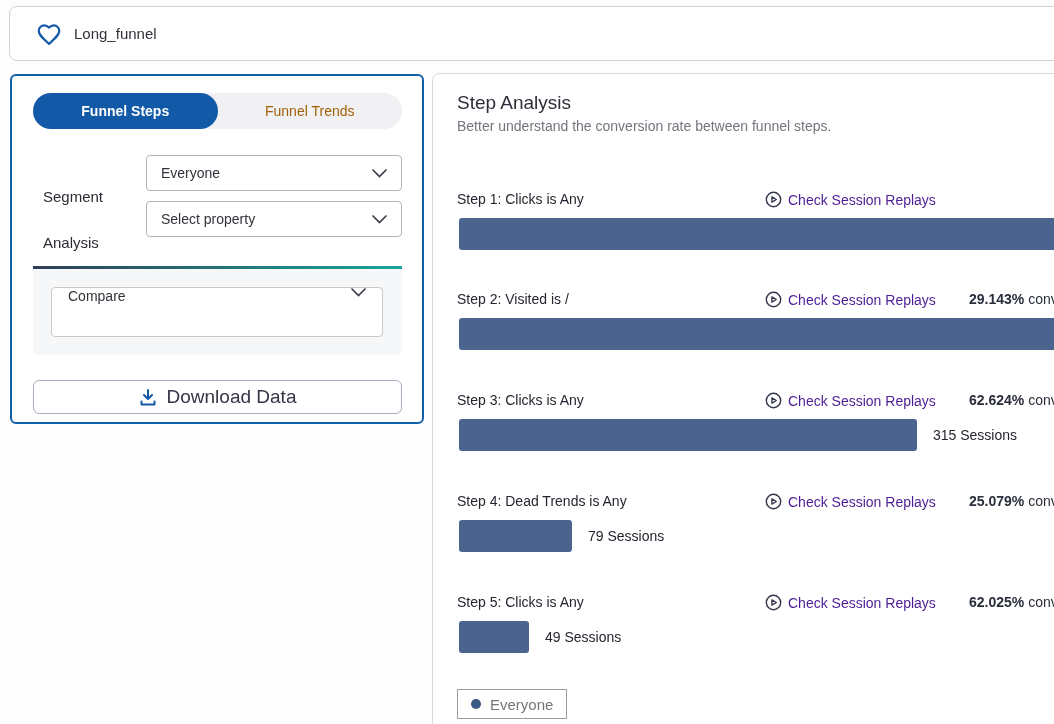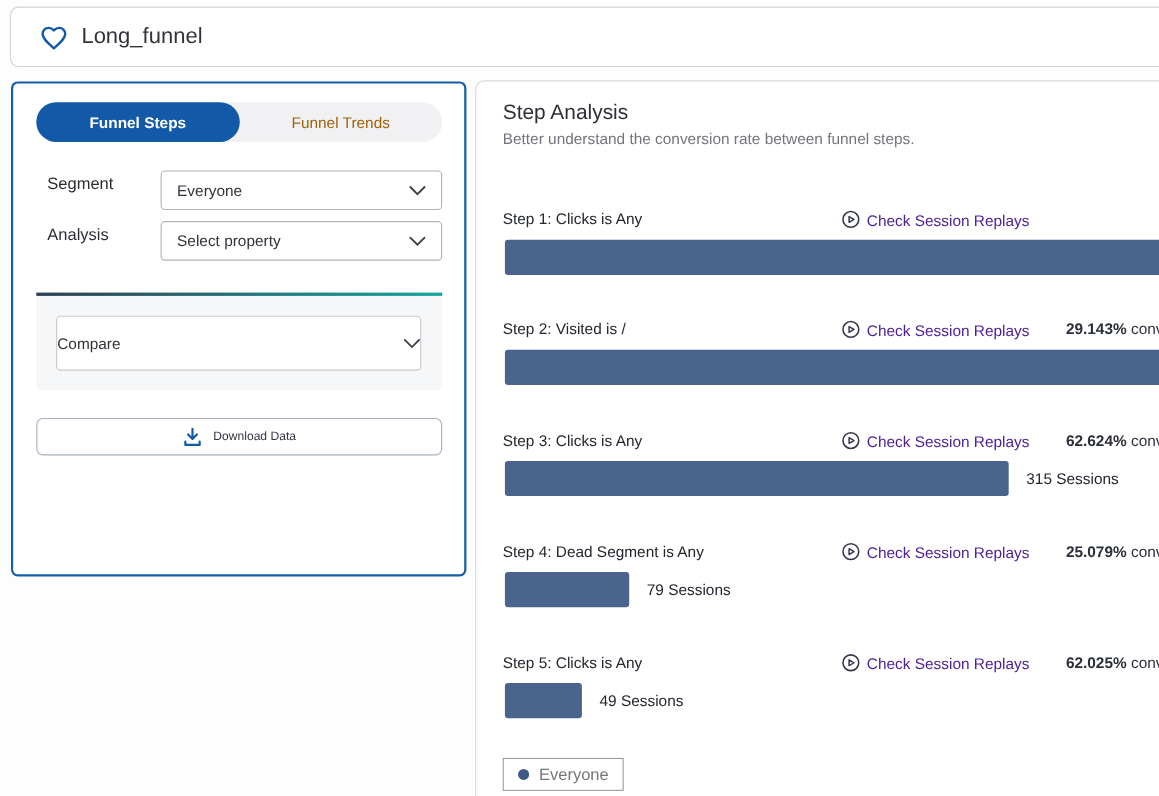--- a/index.html
+++ b/index.html
@@ -5,48 +5,48 @@
   * { margin:0; padding:0; box-sizing:border-box; }
   html,body { width:1054px; height:724px; overflow:hidden; background:#fff;
     font-family:"Liberation Sans", sans-serif; }
   .screen { position:relative; width:1054px; height:724px; overflow:hidden; background:#fdfdfd; }
 
   
   .topbar { position:absolute; left:9px; top:6px; width:1070px; height:55px;
     background:#fff; border:1px solid #d2d2d2; border-radius:8px;
     display:flex; align-items:center; }
   .topbar .heart { margin-left:26px; width:28px; height:26px; cursor:pointer; display:flex; align-items:center; }
-  .topbar .fname { margin-left:10px; font-size:20px; color:#32323a; }
+  .topbar .fname { margin-left:10px; font-size:15px; color:#32323a; }
 
   
-  .sidepanel { position:absolute; left:10px; top:74px; width:414px; height:450px;
+  .sidepanel { position:absolute; left:10px; top:74px; width:414px; height:350px;
     background:#fff; border:2px solid #135ea9; border-radius:6px; }
   .tabs { position:absolute; left:21px; top:17px; width:369px; height:36px;
     background:#f1f1f4; border-radius:18px; display:flex; }
   .tab { flex:1; display:flex; align-items:center; justify-content:center;
     font-size:14px; color:#a16207; border-radius:18px; cursor:pointer; }
   .tab.active { background:#1259a8; color:#fff; font-weight:bold; }
-  .fieldlabel { position:absolute; left:31px; font-size:15px; color:#2c2c34; }
+  .fieldlabel { position:absolute; left:31px; font-size:15px; color:#2c2c34;margin-top:29px; }
   .dropdown { position:absolute; left:134px; width:256px; height:36px; background:#fff;
     border:1px solid #b3b3b3; border-radius:4px; display:flex; align-items:center;
     padding:0 14px; font-size:14px; color:#32323a; cursor:pointer; justify-content:space-between; }
   .chev { width:15px; height:9px; flex:none; }
 
   .comparecard { position:absolute; left:21px; top:193px; width:369px; height:86px;
     background:#f6f7f9; border-radius:0 0 4px 4px; }
   .comparecard::before { content:""; position:absolute; left:0; top:-3px; width:100%; height:3px;
     background:linear-gradient(to right,#2f3e56,#18a69a); }
   .comparedd { position:absolute; left:18px; top:18px; width:332px; height:50px;
     background:#fff; border:1px solid #c9c9c9; border-radius:4px; display:flex;
-    align-items:center; justify-content:space-between; padding:0 0; font-size:14px;
+    align-items:flex-start; justify-content:space-between; padding:0 16px; font-size:14px;
     color:#32323a; cursor:pointer; }
 
   .dlbtn { position:absolute; left:21px; top:304px; width:369px; height:34px; background:#fff;
     border:1px solid #a6b0bf; border-radius:6px; display:flex; align-items:center;
-    justify-content:center; gap:10px; font-size:11px; color:#333545; cursor:pointer; }
+    justify-content:center; gap:10px; font-size:19px; color:#333545; cursor:pointer; }
 
   
   .mainpanel { position:absolute; left:432px; top:73px; width:702px; height:720px;
     background:#fff; border:1px solid #d9d9de; border-radius:8px; }
   .mp-title { position:absolute; left:24px; top:18px; font-size:19px; font-weight:500; color:#2e2e38; }
   .mp-sub { position:absolute; left:24px; top:44px; font-size:14px; color:#74747e;text-align:right; }
 
   .step { position:absolute; left:24px; width:660px; }
   .step-head { position:relative; height:22px; font-size:14px; color:#23262f; }
   .step-label { position:absolute; left:0; top:0; white-space:nowrap; }
@@ -173,21 +173,21 @@
         <span class="conv"><b>62.624%</b><span> conversion</span></span>
       </div>
       <div class="bar-row">
         <div class="bar" style="width: 458px; background: rgb(74, 100, 142);"></div>
         <span class="sessions">315 Sessions</span>
       </div>
     </div>
 
     <div class="step" style="top:419px;">
       <div class="step-head">
-        <span class="step-label">Step 4: Dead Segment is Any</span>
+        <span class="step-label">Step 4: Dead Trends is Any</span>
         <span class="replay">
           <svg width="17" height="17" viewBox="0 0 18 18">
             <circle cx="9" cy="9" r="7.6" fill="none" stroke="#33364a" stroke-width="1.5"></circle>
             <path d="M7.3 6.2L12 9l-4.7 2.8z" fill="none" stroke="#33364a" stroke-width="1.4" stroke-linejoin="round"></path>
           </svg>
           <span>Check Session Replays</span>
         </span>
         <span class="conv"><b>25.079%</b><span> conversion</span></span>
       </div>
       <div class="bar-row">

